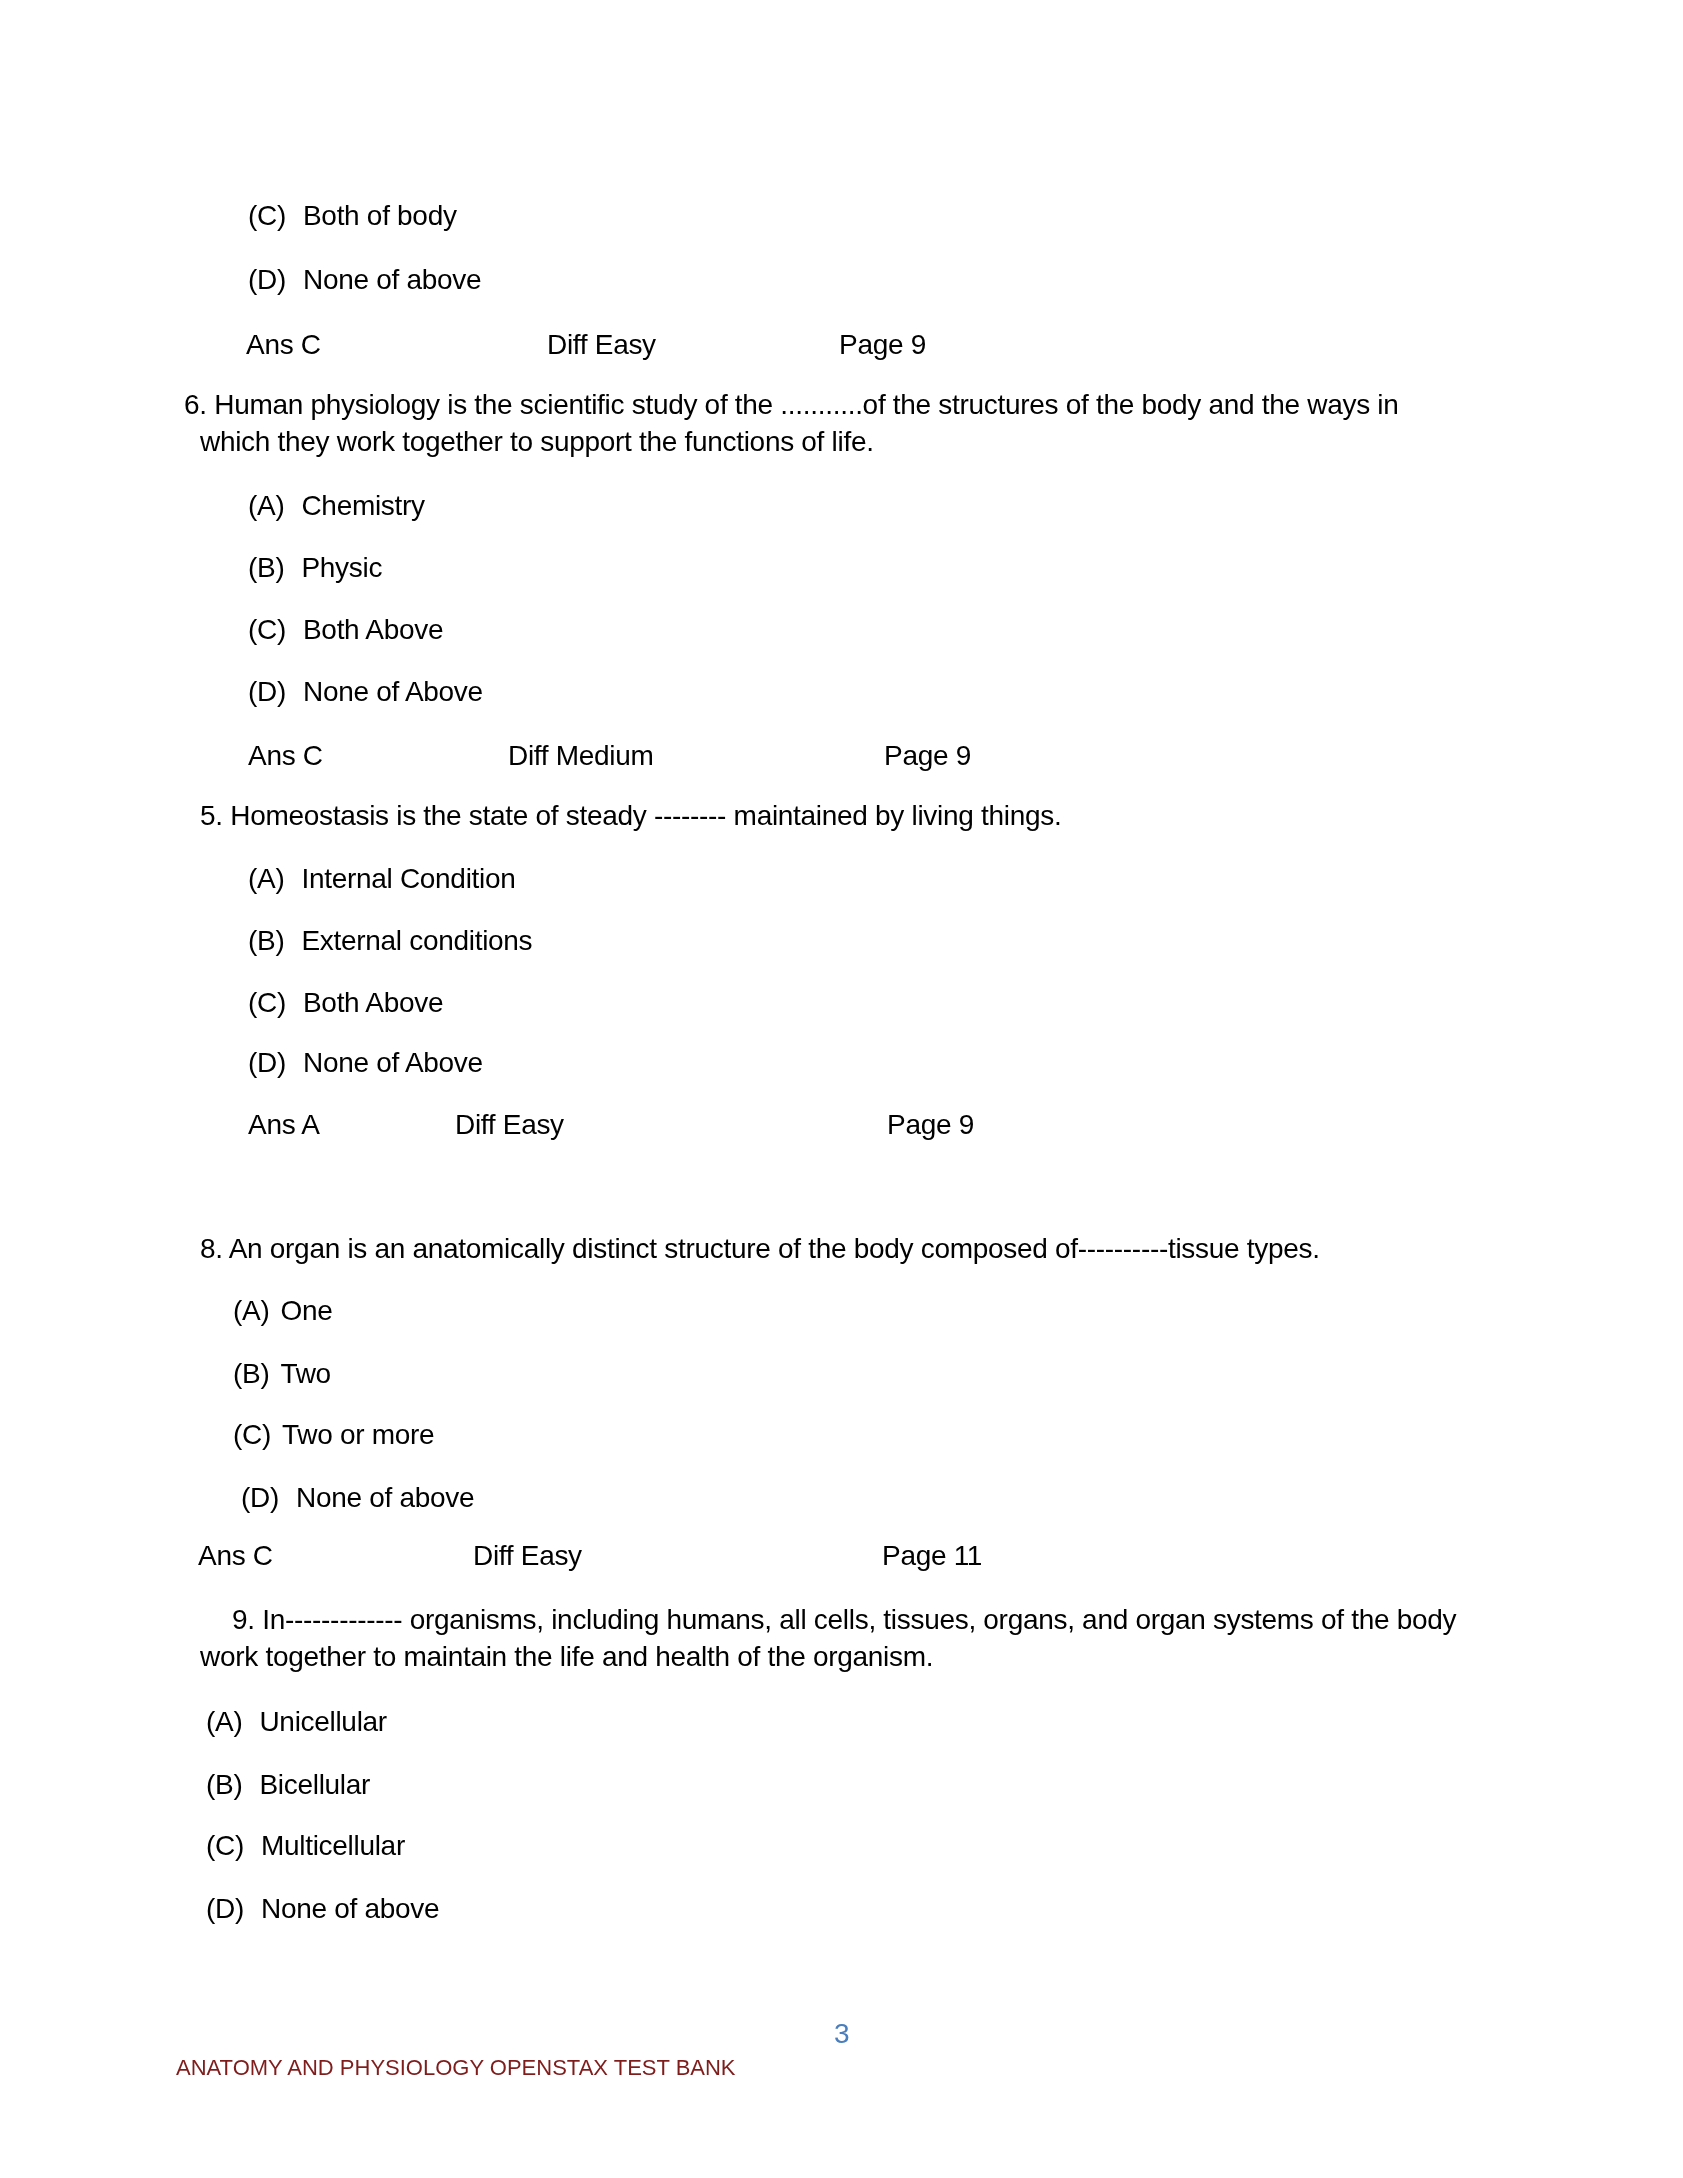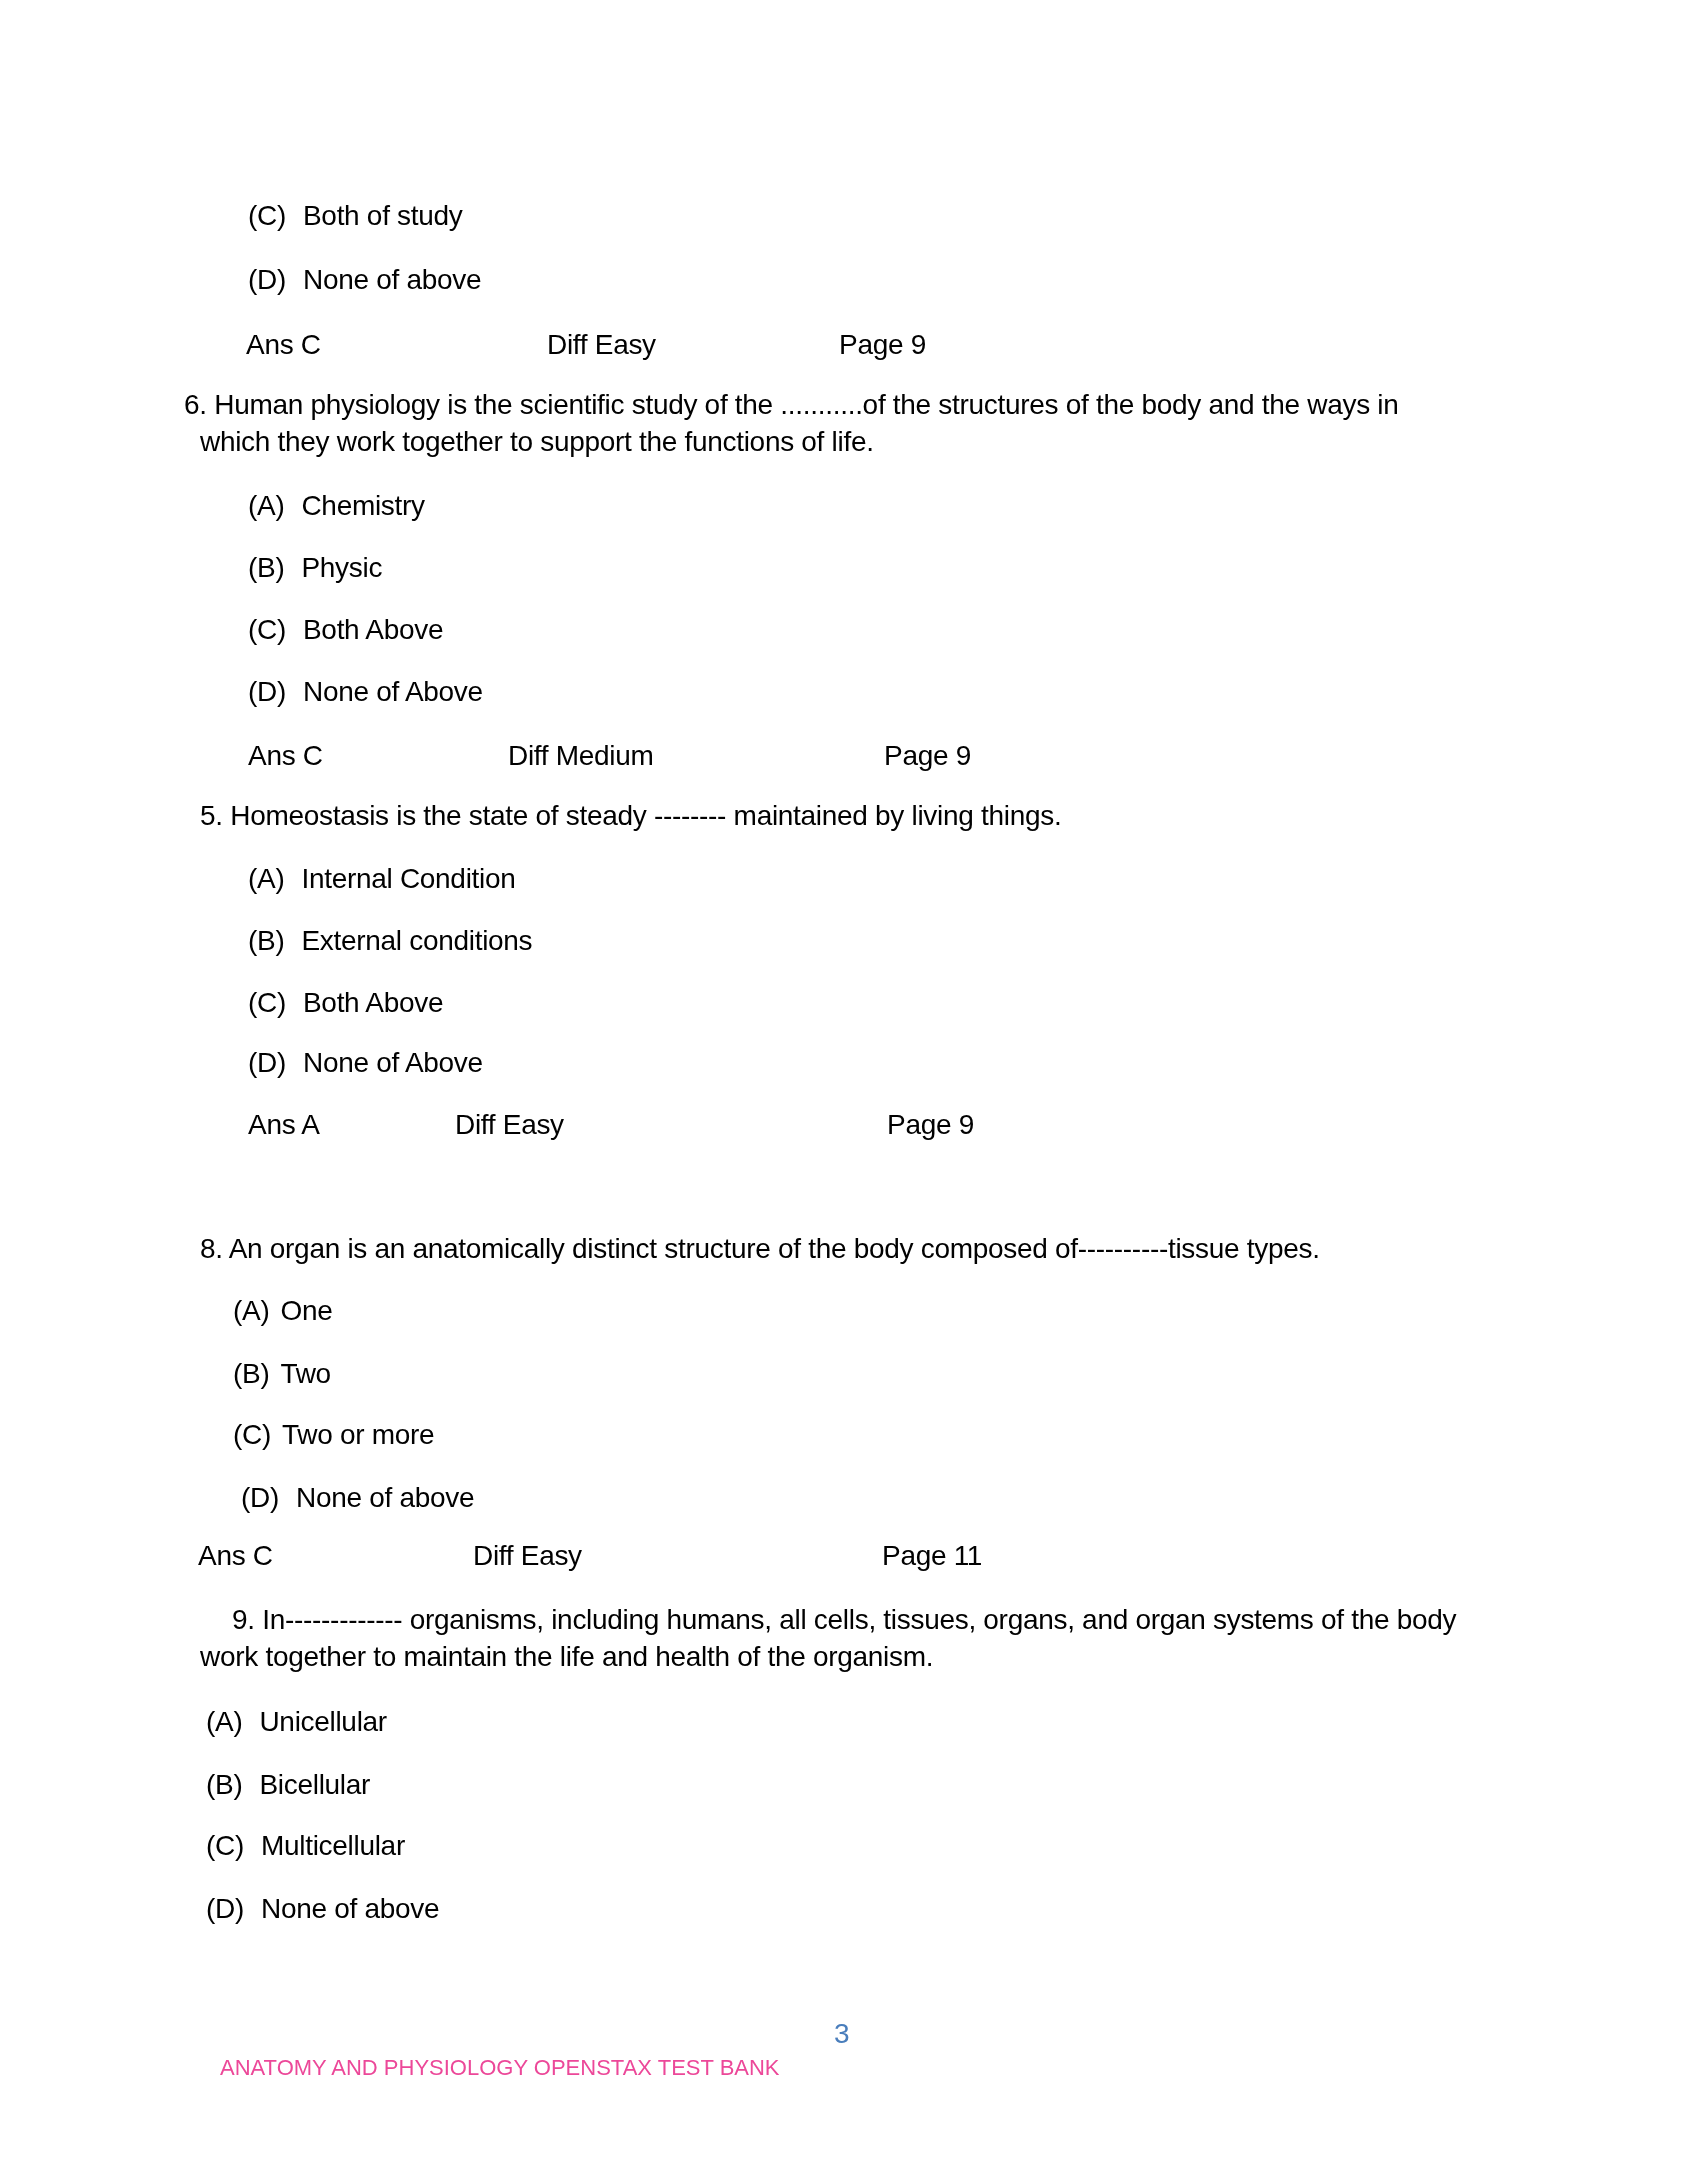--- a/index.html
+++ b/index.html
@@ -24,31 +24,30 @@
   .opt.gap-sm .label { margin-left: 11px; }
   .ansv { }
   .pagenum {
     font-size: 28px;
     letter-spacing: 0;
     color: #4a7ebc;
   }
   .footer {
     font-size: 22px;
     letter-spacing: 0;
-    color: #ec4899;
-    margin-left: 44px;
+    color: #7f1d1d;
   }
 </style>
 </head>
 <body>
 
 <div class="page">
 
   <div class="line opt" style="left:248px; top:198px;">
-    <span class="marker">(C)</span><span class="label">Both of study</span>
+    <span class="marker">(C)</span><span class="label">Both of body</span>
   </div>
   <div class="line opt" style="left:248px; top:262px;">
     <span class="marker">(D)</span><span class="label">None of above</span>
   </div>
   <div class="line ansv" style="left:246px; top:327px;">Ans C</div>
   <div class="line ansv" style="left:547px; top:327px;">Diff Easy</div>
   <div class="line ansv" style="left:839px; top:327px;">Page 9</div>
 
   <div class="line qline" style="left:184px; top:387px;">6. Human physiology is the scientific study of the ...........of the structures of the body and the ways in</div>
   <div class="line qline" style="left:200px; top:424px;">which they work together to support the functions of life.</div>

